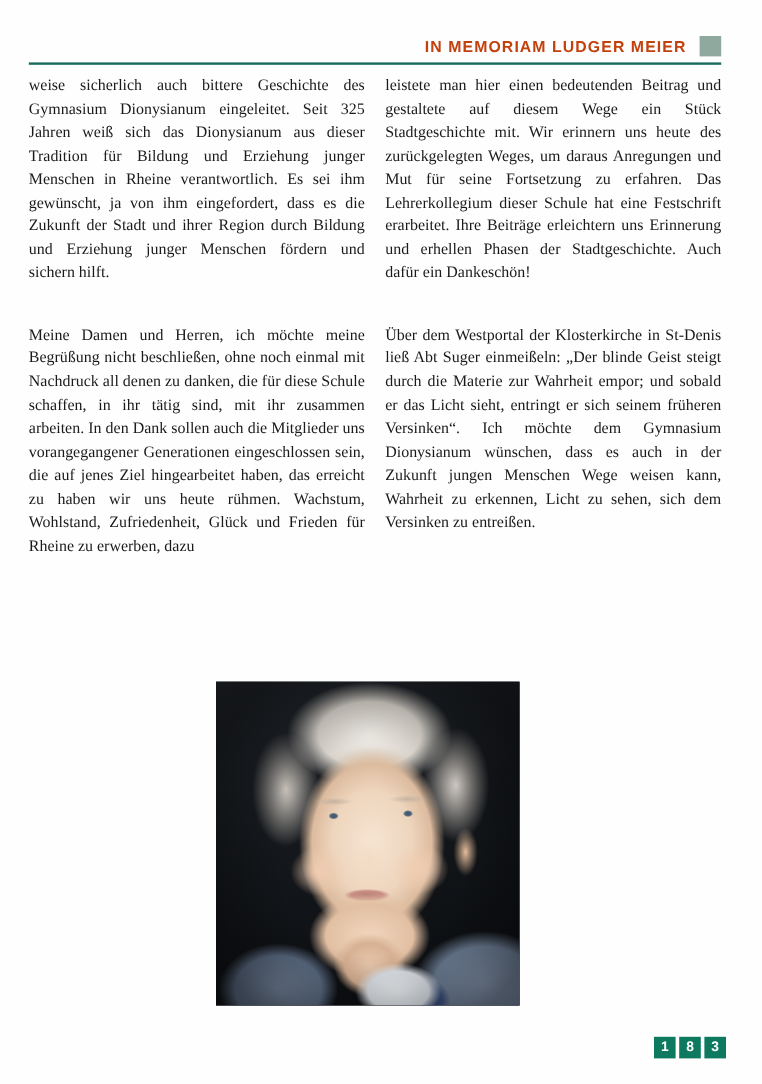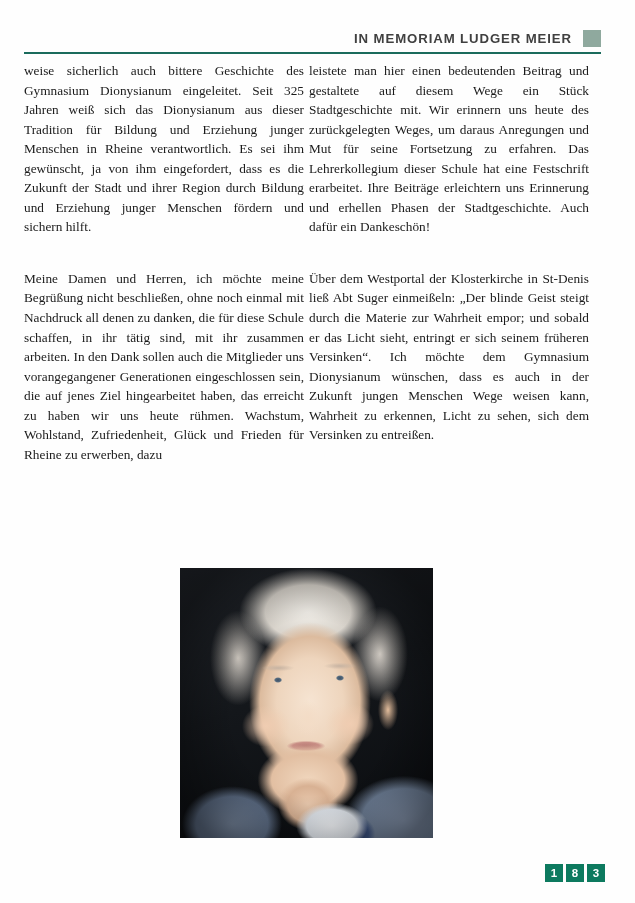--- a/index.html
+++ b/index.html
@@ -30,21 +30,21 @@
     height: 28px;
     display: flex;
     align-items: center;
     justify-content: flex-end;
   }
   .running-head-title {
     font-family: "Liberation Sans", "DejaVu Sans", sans-serif;
     font-weight: bold;
     font-size: 13.2px;
     letter-spacing: 0.9px;
-    color: #404040;
+    color: #c2410c;
     text-transform: uppercase;
     white-space: nowrap;
     padding-left: 19px;
   }
   .running-head-marker {
     width: 18px;
     height: 17px;
     background: #8fa99e;
     margin-left: 11px;
     flex: 0 0 auto;
@@ -58,21 +58,21 @@
     background: #1a6b5c;
   }
 
   
   .columns {
     position: absolute;
     left: 24px;
     top: 61px;
     width: 577px;
     display: flex;
-    gap: 5px;
+    gap: 17px;
   }
   .col {
     width: 280px;
     flex: 0 0 280px;
   }
   .col p {
     margin: 0 0 16px 0;
     font-size: 13.3px;
     line-height: 19.55px;
     color: #1a1a1a;

